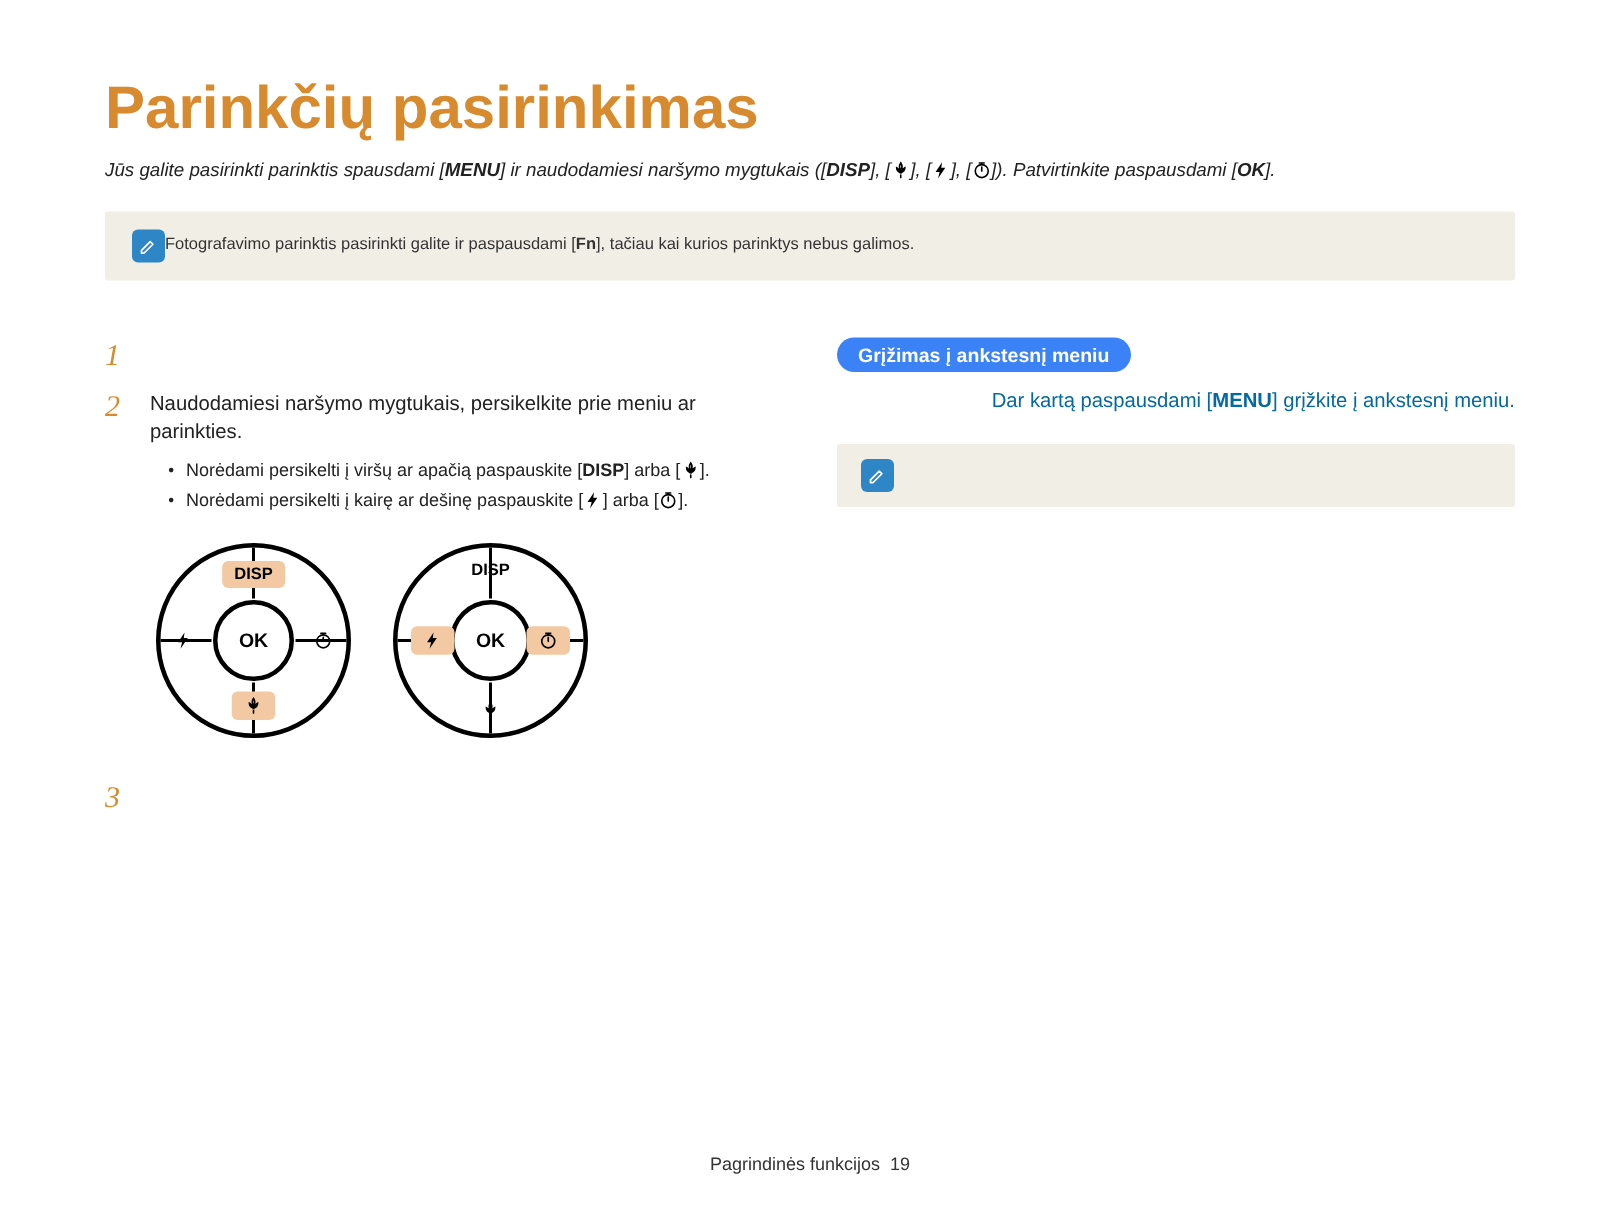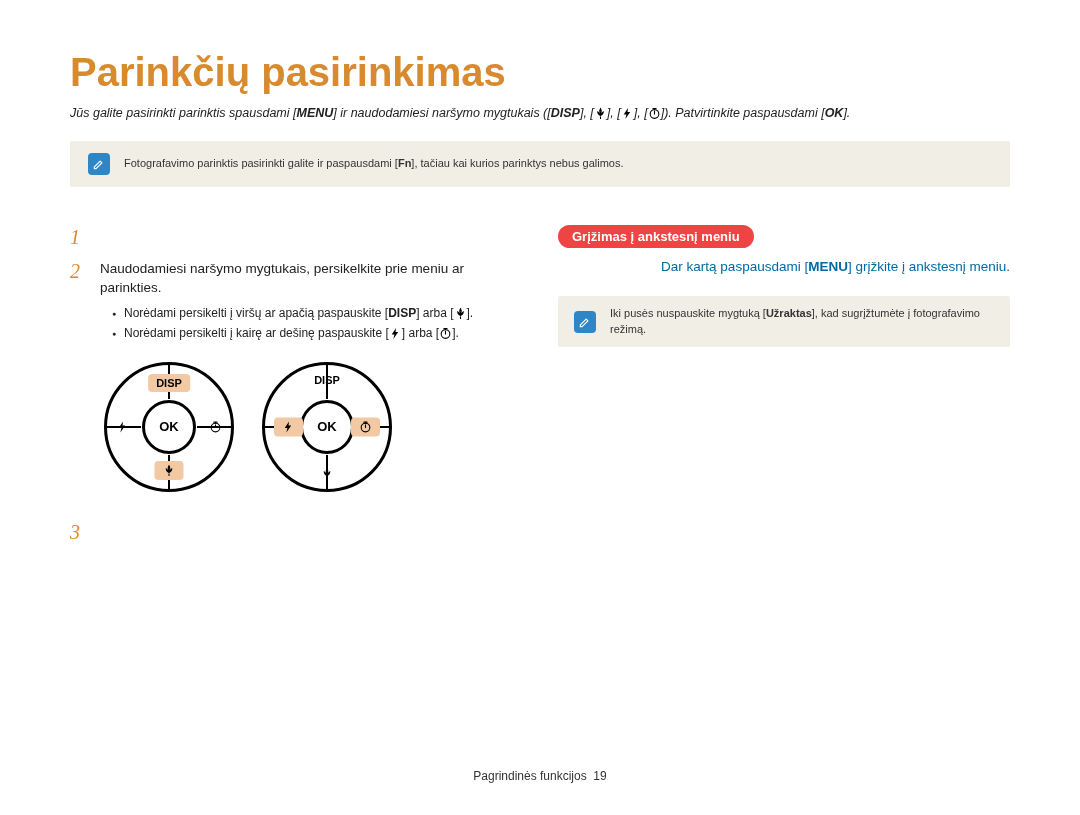--- a/index.html
+++ b/index.html
@@ -1,34 +1,34 @@
 <!DOCTYPE html>
 <html><head>
 <meta charset="utf-8">
 <style>
   * { box-sizing: border-box; margin: 0; padding: 0; }
   html, body { width: 1080px; height: 815px; background: #fff; font-family: Arial, Helvetica, sans-serif; color: #000; }
   .page { padding: 50px 70px 0 70px; position: relative; height: 100%; }
   .title { color: #d88a2e; font-size: 40px; font-weight: bold; margin-bottom: 10px; }
   .intro { font-size: 12.5px; color: #222; margin-bottom: 18px; line-height: 1.4; font-style: italic; }
   .glyph { font-weight: bold; }
-  .note-box { background: #f1eee5; border-radius: 2px; padding: 12px 18px; display: flex; align-items: center; gap: 14px; margin-bottom: 38px; }
+  .note-box { background: #f1eee5; border-radius: 2px; padding: 12px 18px; display: flex; align-items: center; margin-bottom: 38px; }
   .note-box.small { padding: 10px 16px; margin-bottom: 0; }
   .note-icon { width: 22px; height: 22px; background: #2f86c6; border-radius: 4px; color: #fff; display: flex; align-items: center; justify-content: center; flex-shrink: 0; }
   .note-icon svg { width: 14px; height: 14px; }
   .note-text { font-size: 11px; color: #333; line-height: 1.4; }
   .columns { display: flex; gap: 36px; }
   .col { flex: 1; }
   .step { display: flex; gap: 12px; margin-bottom: 10px; }
   .step-num { color: #d88a2e; font-size: 20px; font-style: italic; font-family: Georgia, serif; width: 18px; flex-shrink: 0; line-height: 1.2; }
   .step-body { font-size: 13.5px; color: #222; line-height: 1.45; }
   .bullets { list-style: none; padding-left: 12px; margin-top: 6px; }
   .bullets li { font-size: 12px; color: #222; line-height: 1.5; padding-left: 12px; position: relative; margin-bottom: 2px; }
   .bullets li::before { content: "●"; font-size: 7px; position: absolute; left: 0; top: 5px; }
-  .pill { background: #ef4444; color: #fff; border-radius: 12px; padding: 4px 14px; display: inline-block; font-size: 13px; font-weight: bold; margin-bottom: 10px; }
+  .pill { background: #3b82f6; color: #fff; border-radius: 12px; padding: 4px 14px; display: inline-block; font-size: 13px; font-weight: bold; margin-bottom: 10px; }
   .col-r-text { font-size: 13.5px; color: #0369a1; margin-bottom: 20px; line-height: 1.4; text-align: right; }
   .diagram-row { display: flex; gap: 28px; margin: 18px 0 28px 34px; }
   .dpad { width: 130px; height: 130px; position: relative; }
   .dpad .outer { position: absolute; inset: 0; border: 3px solid #000; border-radius: 50%; }
   .dpad .inner { position: absolute; top: 38px; left: 38px; width: 54px; height: 54px; border: 3px solid #000; border-radius: 50%; display: flex; align-items: center; justify-content: center; font-weight: bold; font-size: 13px; }
   .dpad .cross-v { position: absolute; top: 3px; left: 50%; width: 2px; height: 34px; background: #000; transform: translateX(-50%); }
   .dpad .cross-v.bottom { top: auto; bottom: 3px; }
   .dpad .cross-h { position: absolute; left: 3px; top: 50%; height: 2px; width: 34px; background: #000; transform: translateY(-50%); }
   .dpad .cross-h.right { left: auto; right: 3px; }
   .dpad .lbl { position: absolute; font-size: 11px; font-weight: bold; display: flex; align-items: center; justify-content: center; }
@@ -199,23 +199,20 @@
       <div class="pill">Grįžimas į ankstesnį meniu</div>
       <p class="col-r-text">
         <span>Dar kartą paspausdami [</span><span class="glyph">MENU</span><span>] grįžkite į ankstesnį meniu.</span>
       </p>
       <div class="note-box small">
         <div class="note-icon">
             <svg>
               <use href="#i-pencil"></use>
             </svg>
           </div>
-        <div class="note-text">
-          <span>Iki pusės nuspauskite mygtuką [</span><b>Užraktas</b><span>], kad sugrįžtumėte į fotografavimo režimą.</span>
-        </div>
       </div>
     </div>
   </div>
 
   <div class="footer">
     <span>Pagrindinės funkcijos</span>&nbsp;&nbsp;<span>19</span>
   </div>
 </div>
 
 </body></html>

